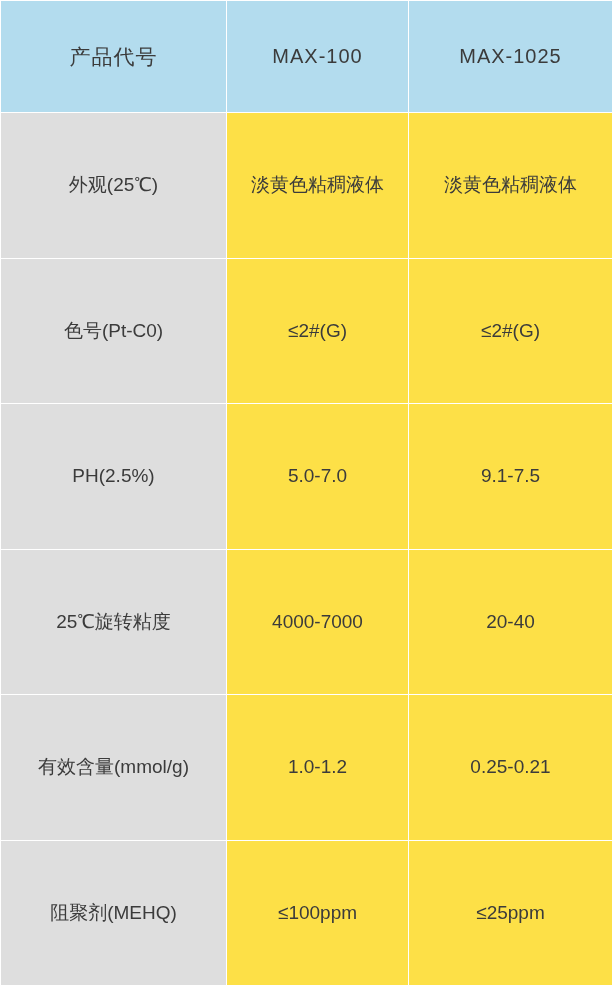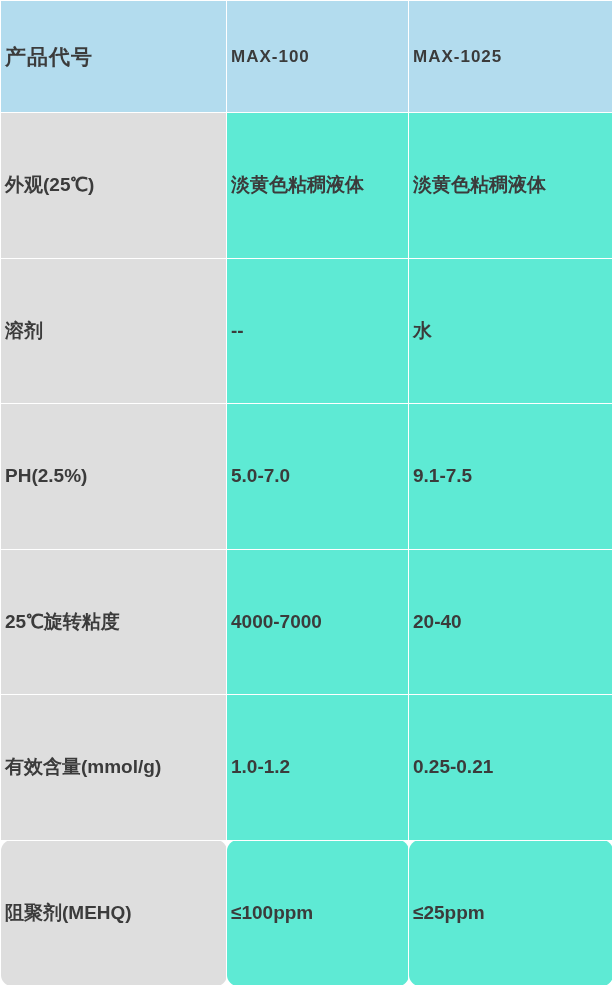--- a/index.html
+++ b/index.html
@@ -18,62 +18,62 @@
     height: 986px;
     border-collapse: collapse;
     table-layout: fixed;
   }
   #spec-table col.col-label { width: 226px; }
   #spec-table col.col-val   { width: 182px; }
   #spec-table col.col-val2  { width: 204px; }
 
   #spec-table td, #spec-table th {
     border: 1px solid #ffffff;
-    text-align: left;
+    text-align: center;
     vertical-align: middle;
-    font-weight: bold;
+    font-weight: normal;
     padding: 0 4px;
     box-sizing: border-box;
   }
   
   #spec-table {
     border: 1px solid #e6e6e6;
   }
 
   thead th {
     height: 112px;
     font-size: 21px;
     color: #3b3b3b;
     background: #b3dcee;
     letter-spacing: 1px;
   }
   thead th.head-label {
     font-size: 21px;
   }
   thead th.head-val {
-    font-size: 17px;
+    font-size: 20px;
   }
 
   tbody td {
     height: 79px;
     font-size: 19px;
     color: #3b3b3b;
     margin-left: 27px;
   }
   tbody td.cell-label {
     background: #dedede;
     font-size: 19px;
     color: #3b3b3b;
   }
   tbody td.cell-value {
-    background: #5eead4;
+    background: #fde047;
     font-size: 19px;
     color: #3b3b3b;
   }
-  tbody tr:last-child td { border-bottom: 1px solid #e8e8e8; border-radius: 11px; }
+  tbody tr:last-child td { border-bottom: 1px solid #e8e8e8; }
 </style>
 </head>
 <body>
 
 <table id="spec-table">
   <colgroup>
     <col class="col-label">
     <col class="col-val">
     <col class="col-val2">
   </colgroup>
@@ -84,23 +84,23 @@
       <th class="head-val">MAX-1025</th>
     </tr>
   </thead>
   <tbody>
     <tr>
       <td class="cell-label">外观(25℃)</td>
       <td class="cell-value">淡黄色粘稠液体</td>
       <td class="cell-value">淡黄色粘稠液体</td>
     </tr>
     <tr>
-      <td class="cell-label">溶剂</td>
-      <td class="cell-value">--</td>
-      <td class="cell-value">水</td>
+      <td class="cell-label">色号(Pt-C0)</td>
+      <td class="cell-value">≤2#(G)</td>
+      <td class="cell-value">≤2#(G)</td>
     </tr>
     <tr>
       <td class="cell-label">PH(2.5%)</td>
       <td class="cell-value">5.0-7.0</td>
       <td class="cell-value">9.1-7.5</td>
     </tr>
     <tr>
       <td class="cell-label">25℃旋转粘度</td>
       <td class="cell-value">4000-7000</td>
       <td class="cell-value">20-40</td>

